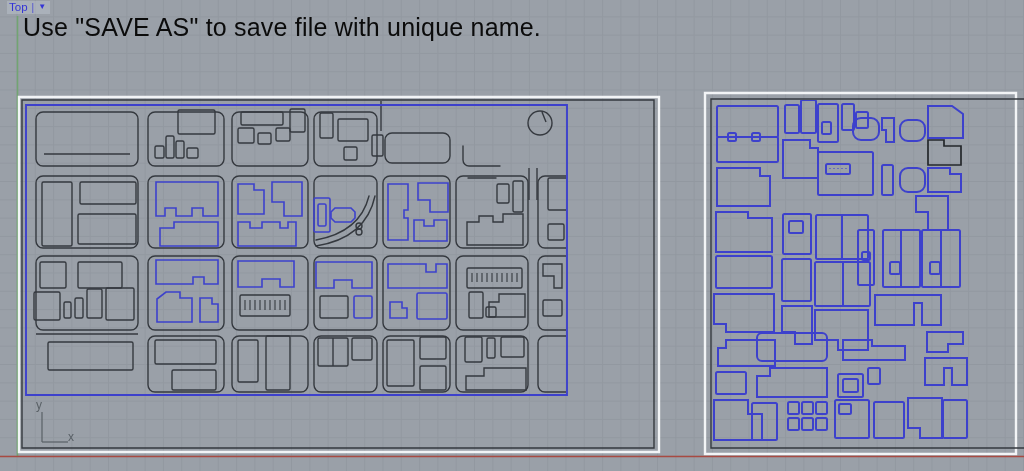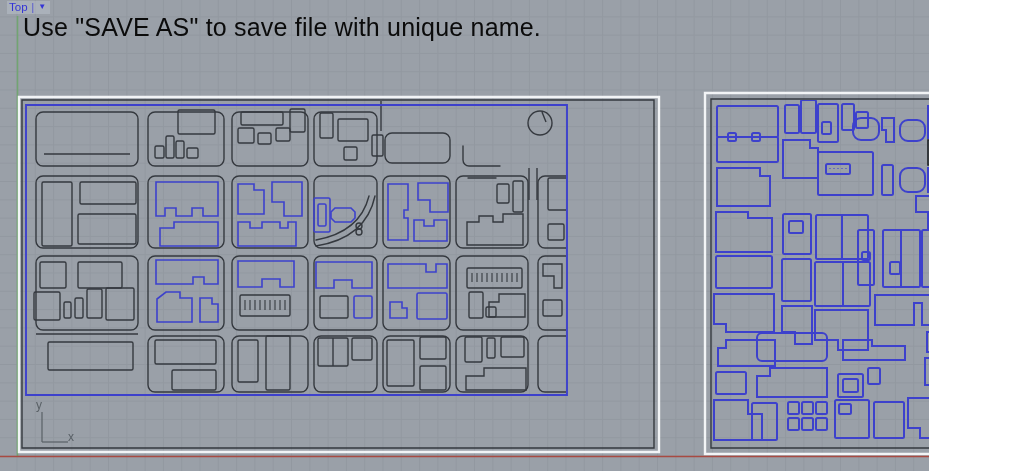--- a/index.html
+++ b/index.html
@@ -1,17 +1,17 @@
 <!DOCTYPE html>
 <html><head>
 <meta charset="utf-8">
 <style>
   html,body{margin:0;padding:0;}
   body{font-family:"Liberation Sans",sans-serif;}
-  #app{position:relative;width:929px;height:471px;overflow:hidden;}
+  #app{position:relative;width:1024px;height:471px;overflow:hidden;}
   #scene{position:absolute;left:0;top:0;}
   .vp-label{position:absolute;left:7px;top:1px;display:flex;align-items:center;
             gap:4px;font-size:11.5px;padding:0 4px 1px 2px;
             background:rgba(190,197,208,.45);cursor:pointer;}
   .vp-label .divider{opacity:.8;font-size:10px;}
   .vp-label .arrow{font-size:8px;transform:translateY(-1px);}
   .overlay-msg{position:absolute;left:23px;top:13px;font-size:25px;letter-spacing:.2px;}
   .gizmo-label{position:absolute;font-size:12px;}
   svg *{vector-effect:non-scaling-stroke;}
 </style>

